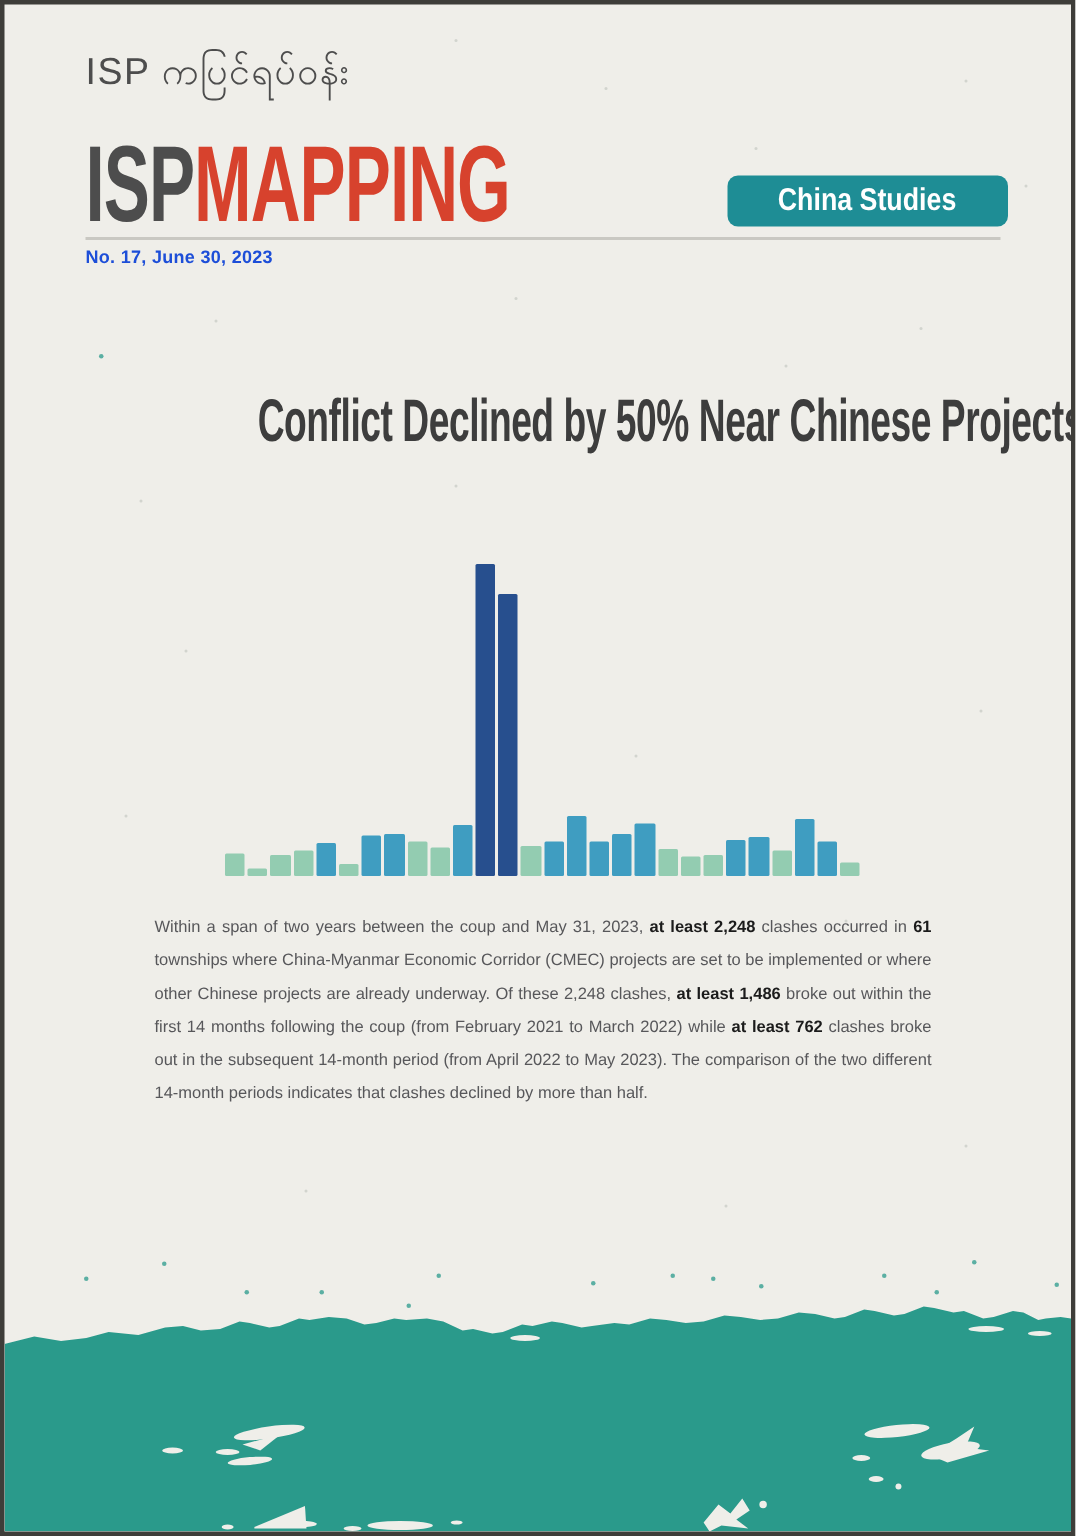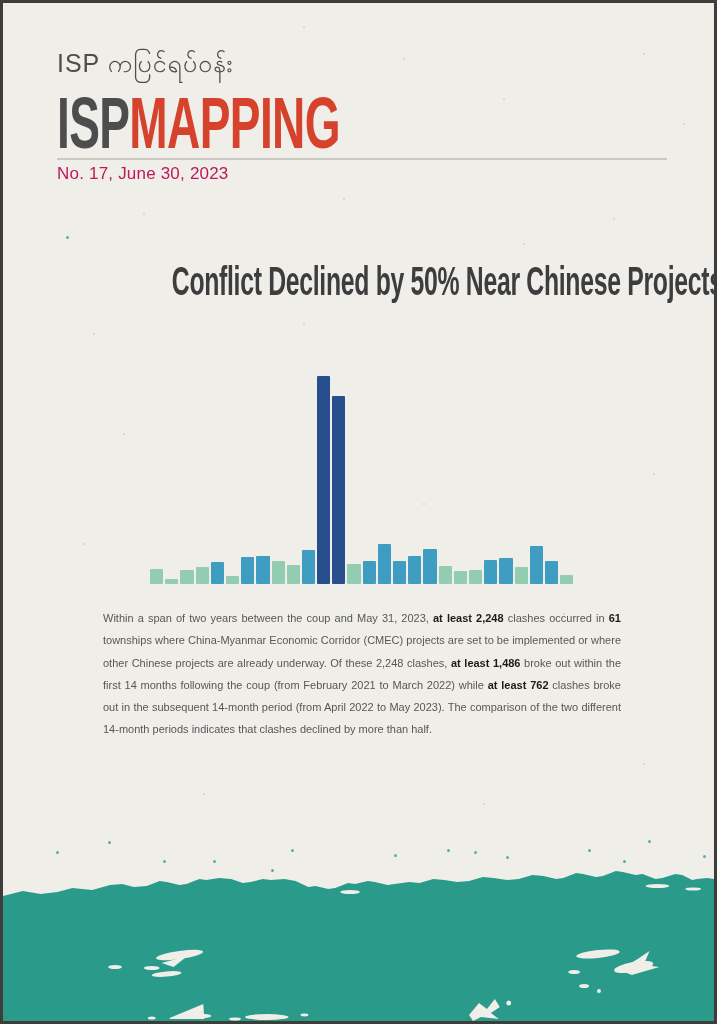--- a/index.html
+++ b/index.html
@@ -7,39 +7,39 @@
     position:relative;
     width:717px;height:1024px;
     box-sizing:border-box;
     border:3px solid var(--frame,#3e3d39);
     background:var(--background,#efeee9);
     overflow:hidden;
     font-family:"Liberation Sans", sans-serif;
   }
   
   .logo-burmese{
-    position:absolute;left:54px;top:44px;
+    position:absolute;left:54px;top:28px;
     font-size:25px;letter-spacing:1px;
     color:var(--logo_dark,#4d4d4d);
   }
   .logo-main{
     position:absolute;left:54px;top:84px;
     font-size:72px;font-weight:800;line-height:1;
     letter-spacing:-1px;white-space:nowrap;
     transform:scaleX(0.64);transform-origin:left top;
   }
   .logo-isp{color:var(--logo_dark,#4d4d4d);}
   .logo-mapping{color:var(--logo_red,#d7422d);}
   .header-divider{
     position:absolute;left:54px;top:155px;width:610px;height:2px;
     background:var(--divider_gray,#c9c8c2);
   }
   .issue-date{
     position:absolute;left:54px;top:161px;
-    font-size:17px;color:#be185d;letter-spacing:.2px;
+    font-size:12px;color:#1d4ed8;letter-spacing:.2px;font-weight:bold;
   }
   .badge{
     position:absolute;left:482px;top:114px;width:187px;height:34px;
     background:var(--badge_teal,#1e8d95);
     border-radius:7px;
     display:flex;align-items:center;justify-content:center;
   }
   .badge span{
     color:#ffffff;font-size:21px;font-weight:700;white-space:nowrap;
     display:inline-block;transform:scaleX(0.85);
@@ -77,20 +77,23 @@
 <body>
 
 <div class="page">
 
   <div class="logo-burmese">ISP ကပြင်ရပ်ဝန်း</div>
 
   <div class="logo-main">
     <span class="logo-isp">ISP</span><span class="logo-mapping">MAPPING</span>
   </div>
 
+  <div class="badge">
+    <span>China Studies</span>
+  </div>
 
   <div class="header-divider"></div>
 
   <div class="issue-date">No. 17, June 30, 2023</div>
 
   <h1 class="title">
     <span class="condense">Conflict Declined by 50% Near Chinese Projects</span>
   </h1>
 
   <div class="chart" id="chart">

